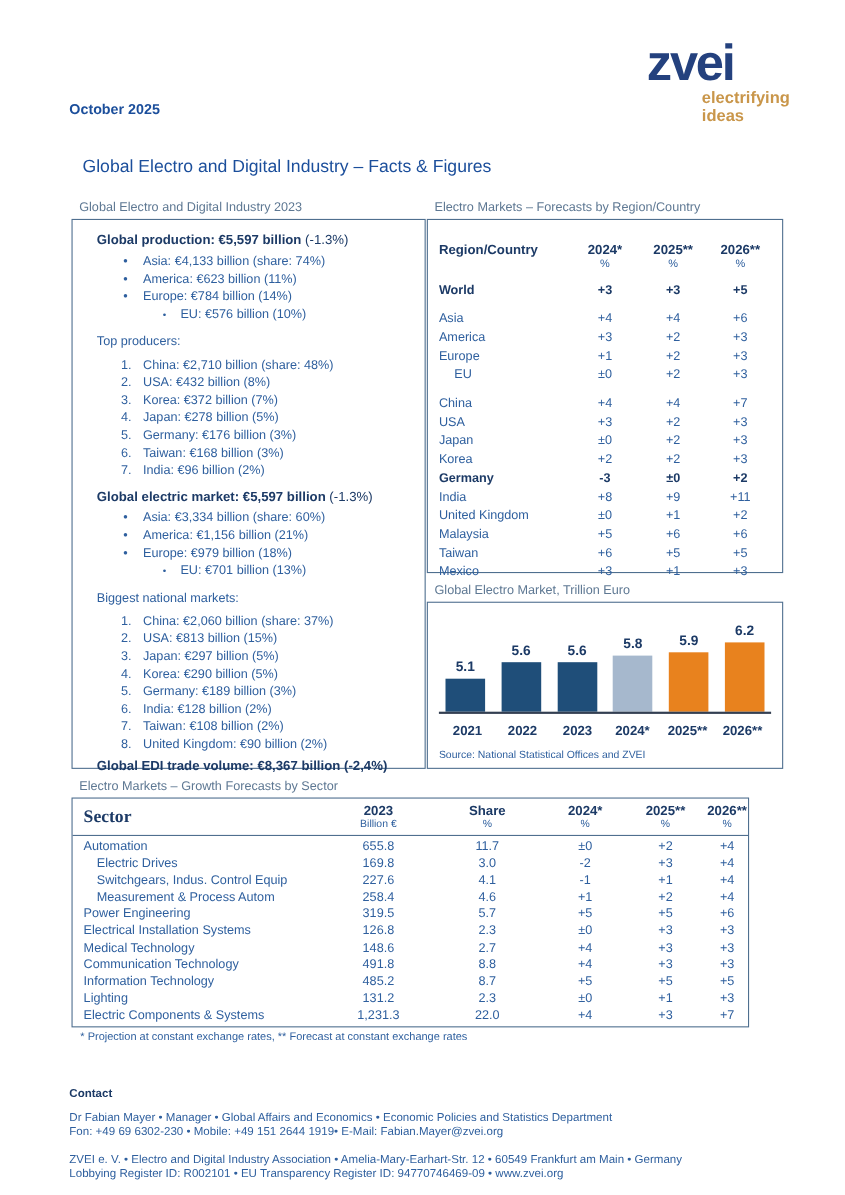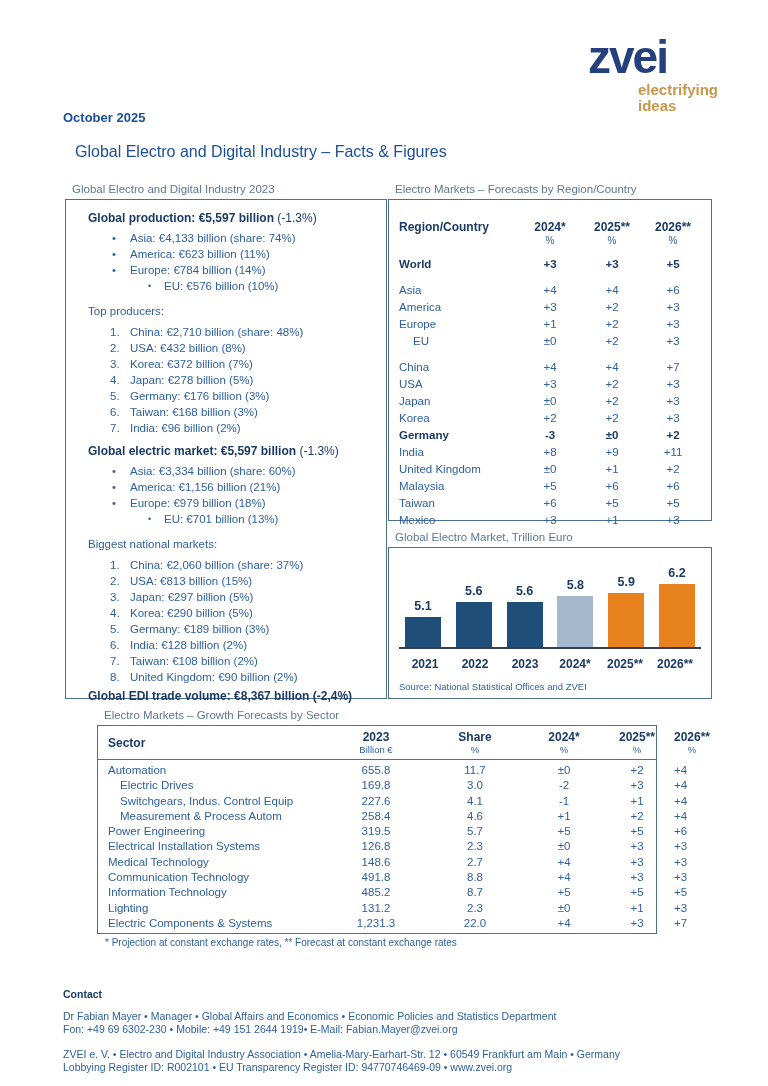--- a/index.html
+++ b/index.html
@@ -14,21 +14,21 @@
     --logo-blue:#24417e;
     --logo-orange:#c9964a;
   }
   *{margin:0;padding:0;box-sizing:border-box;}
   html,body{background:#fff;}
   body{
     width:768px;height:1086px;position:relative;
     font-family:"Liberation Sans","DejaVu Sans",sans-serif;
     color:var(--body-blue);
   }
-  .date{position:absolute;left:63px;top:110px;font-size:13px;font-weight:bold;color:var(--title-blue);}
+  .date{position:absolute;left:63px;top:92px;font-size:13px;font-weight:bold;color:var(--title-blue);}
   .logo{position:absolute;left:588px;top:34px;width:130px;}
   .logo-brand{font-size:46px;font-weight:bold;color:var(--logo-blue);letter-spacing:-2px;line-height:1;}
   .logo-tagline{margin-left:50px;margin-top:2px;font-size:15px;font-weight:bold;color:var(--logo-orange);line-height:1.05;}
   .page-title{position:absolute;left:75px;top:143px;font-size:16px;font-weight:normal;color:var(--title-blue);}
 
   .section-label{font-size:11.5px;color:var(--steel);margin-bottom:4px;padding-left:7px;}
   .box{border:1.5px solid var(--border);background:#fff;}
 
   
   .left-col{position:absolute;left:65px;top:183px;width:322px;}
@@ -64,25 +64,25 @@
   .axis{position:absolute;left:10px;right:10px;bottom:49px;height:2px;background:#333f52;}
   .bars{position:absolute;left:12px;right:12px;bottom:51px;display:flex;justify-content:space-between;align-items:flex-end;}
   .bar-group{width:44px;display:flex;flex-direction:column;align-items:center;}
   .bar-value{font-size:12.5px;font-weight:bold;color:var(--navy);margin-bottom:4px;}
   .bar{width:36px;}
   .xlabels{position:absolute;left:12px;right:12px;bottom:27px;display:flex;justify-content:space-between;}
   .xlabel{width:48px;text-align:center;font-size:12px;font-weight:bold;color:var(--navy);}
   .chart-source{position:absolute;left:10px;bottom:6px;font-size:9.5px;color:var(--body-blue);}
 
   
-  .sector-col{position:absolute;left:65px;top:709px;width:560px;margin-left:32px;}
+  .sector-col{position:absolute;left:65px;top:709px;width:616px;}
   .sector-box{padding:0;}
   .st-grid{display:grid;grid-template-columns:232px 92px 106px 72px 74px 1fr;}
   .st-head{border-bottom:1.5px solid var(--border);padding:4px 0 3px 0;}
-  .st-head .sec{font-size:12px;font-weight:bold;color:var(--navy);padding-left:10px;align-self:center;}
+  .st-head .sec{font-size:16px;font-weight:bold;color:var(--navy);padding-left:10px;align-self:center;font-family:Liberation Serif, serif;}
   .st-h{text-align:center;}
   .st-h .t{font-size:12px;font-weight:bold;color:var(--navy);line-height:14px;}
   .st-h .u{font-size:9.5px;color:var(--body-blue);line-height:12px;}
   .st-body{padding:3px 0 2px 0;}
   .st-row{line-height:15.3px;font-size:11.5px;}
   .st-row .lbl{padding-left:10px;white-space:nowrap;}
   .st-row .lbl.ind{padding-left:22px;}
   .st-row .val{text-align:center;}
   .footnote{font-size:10px;color:var(--body-blue);margin-top:3px;padding-left:8px;}
 

